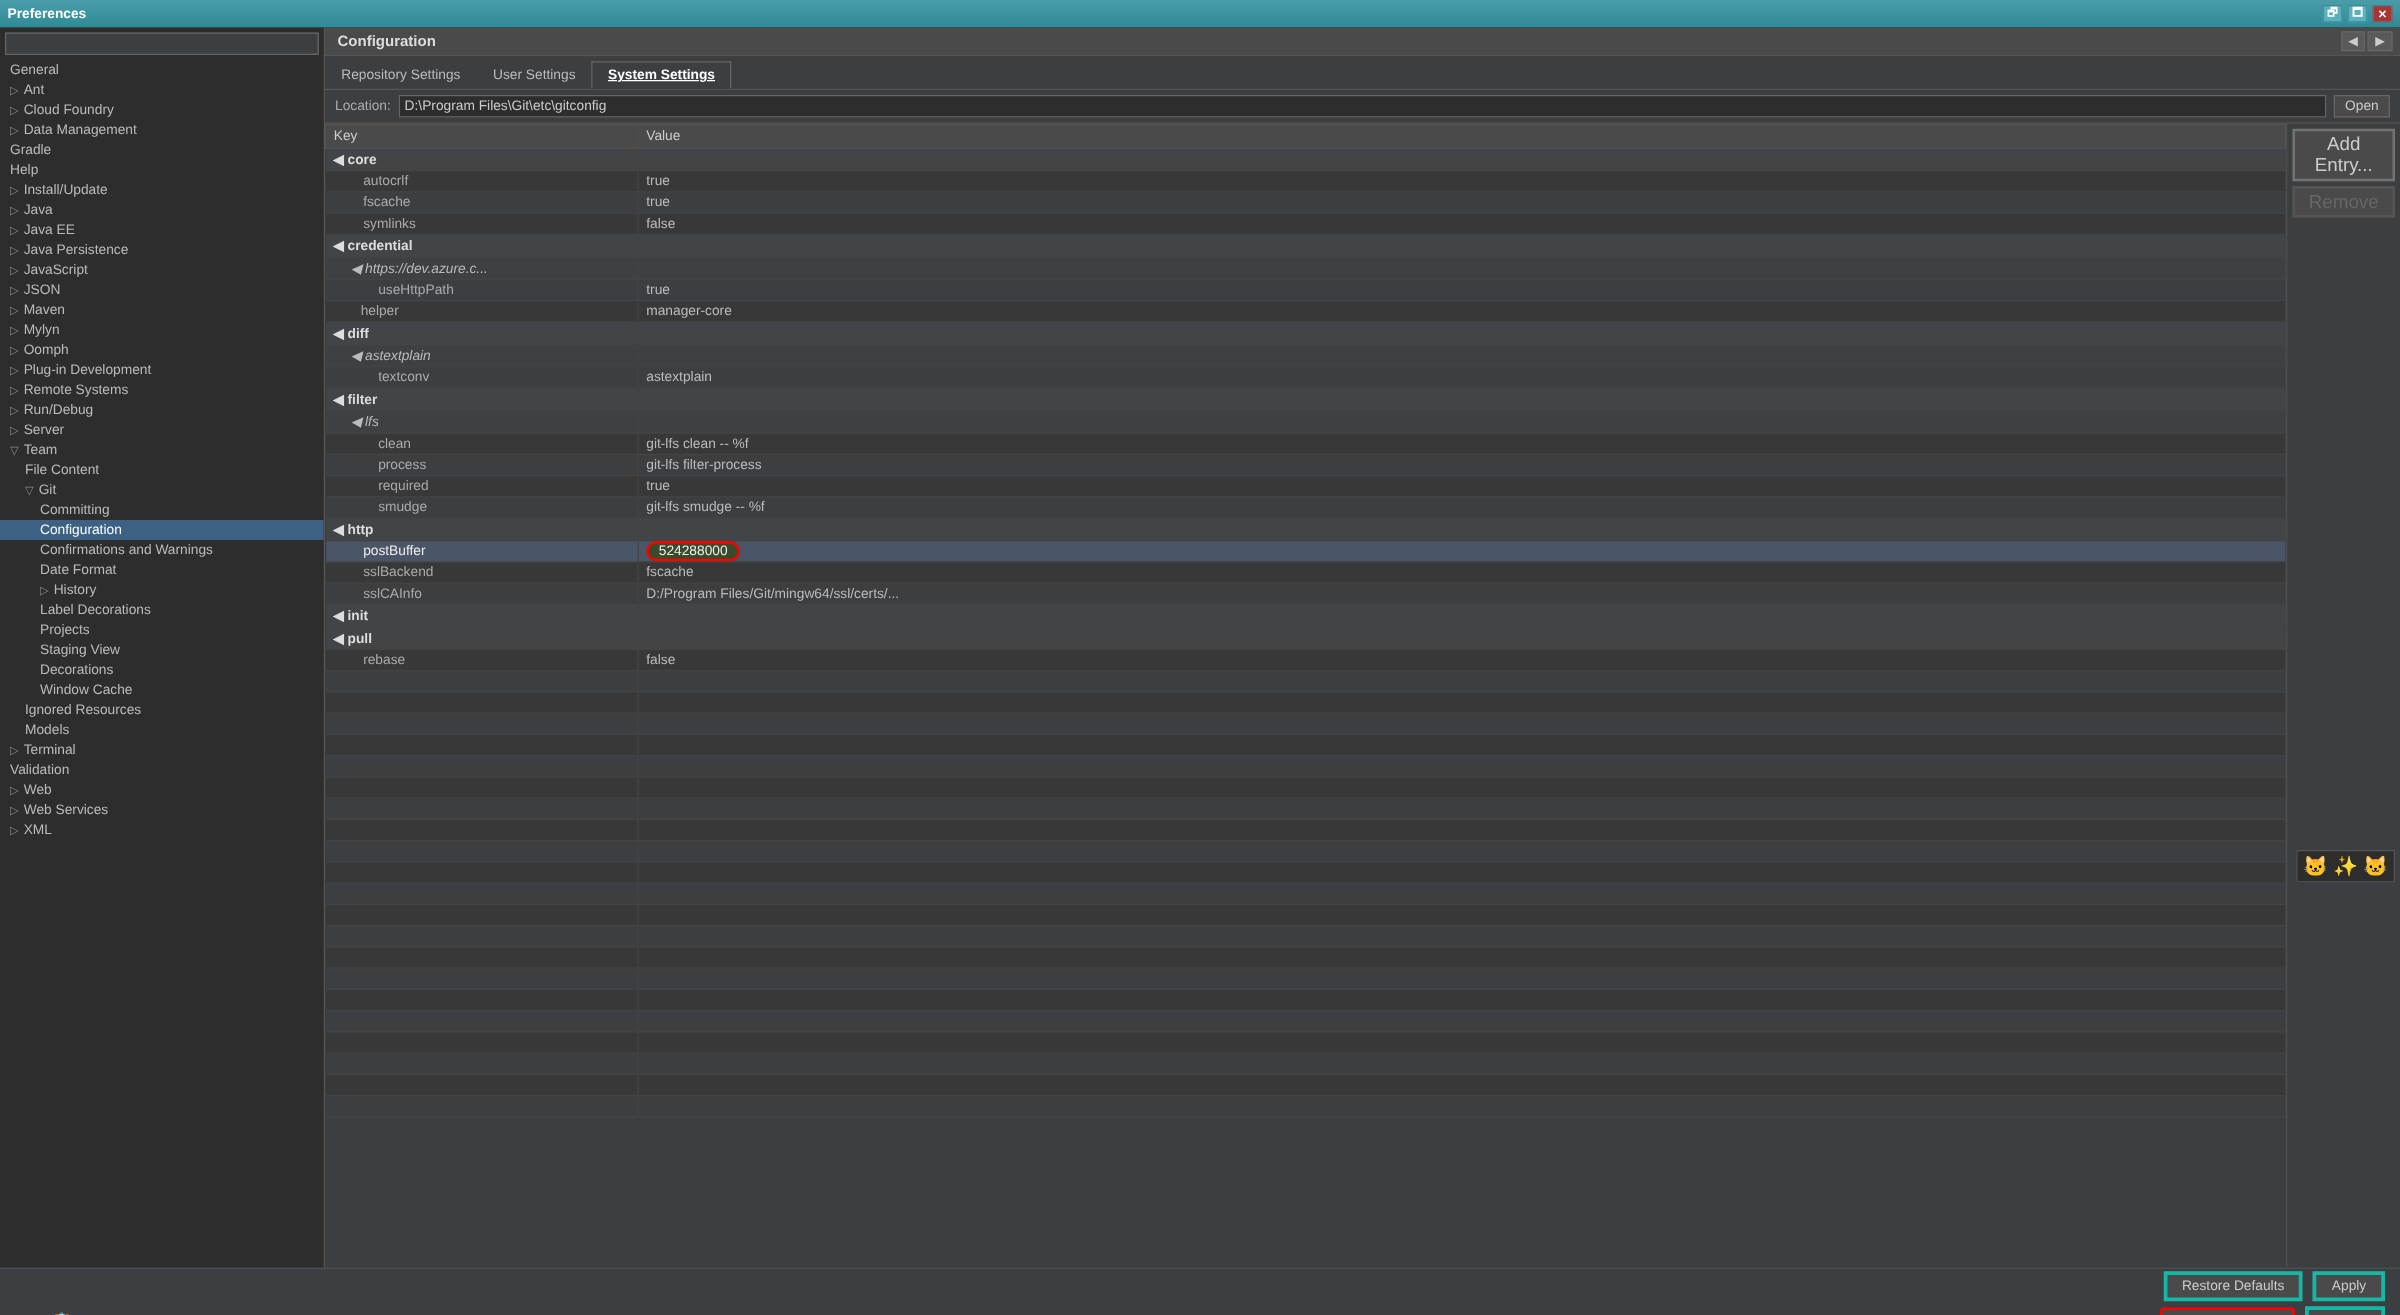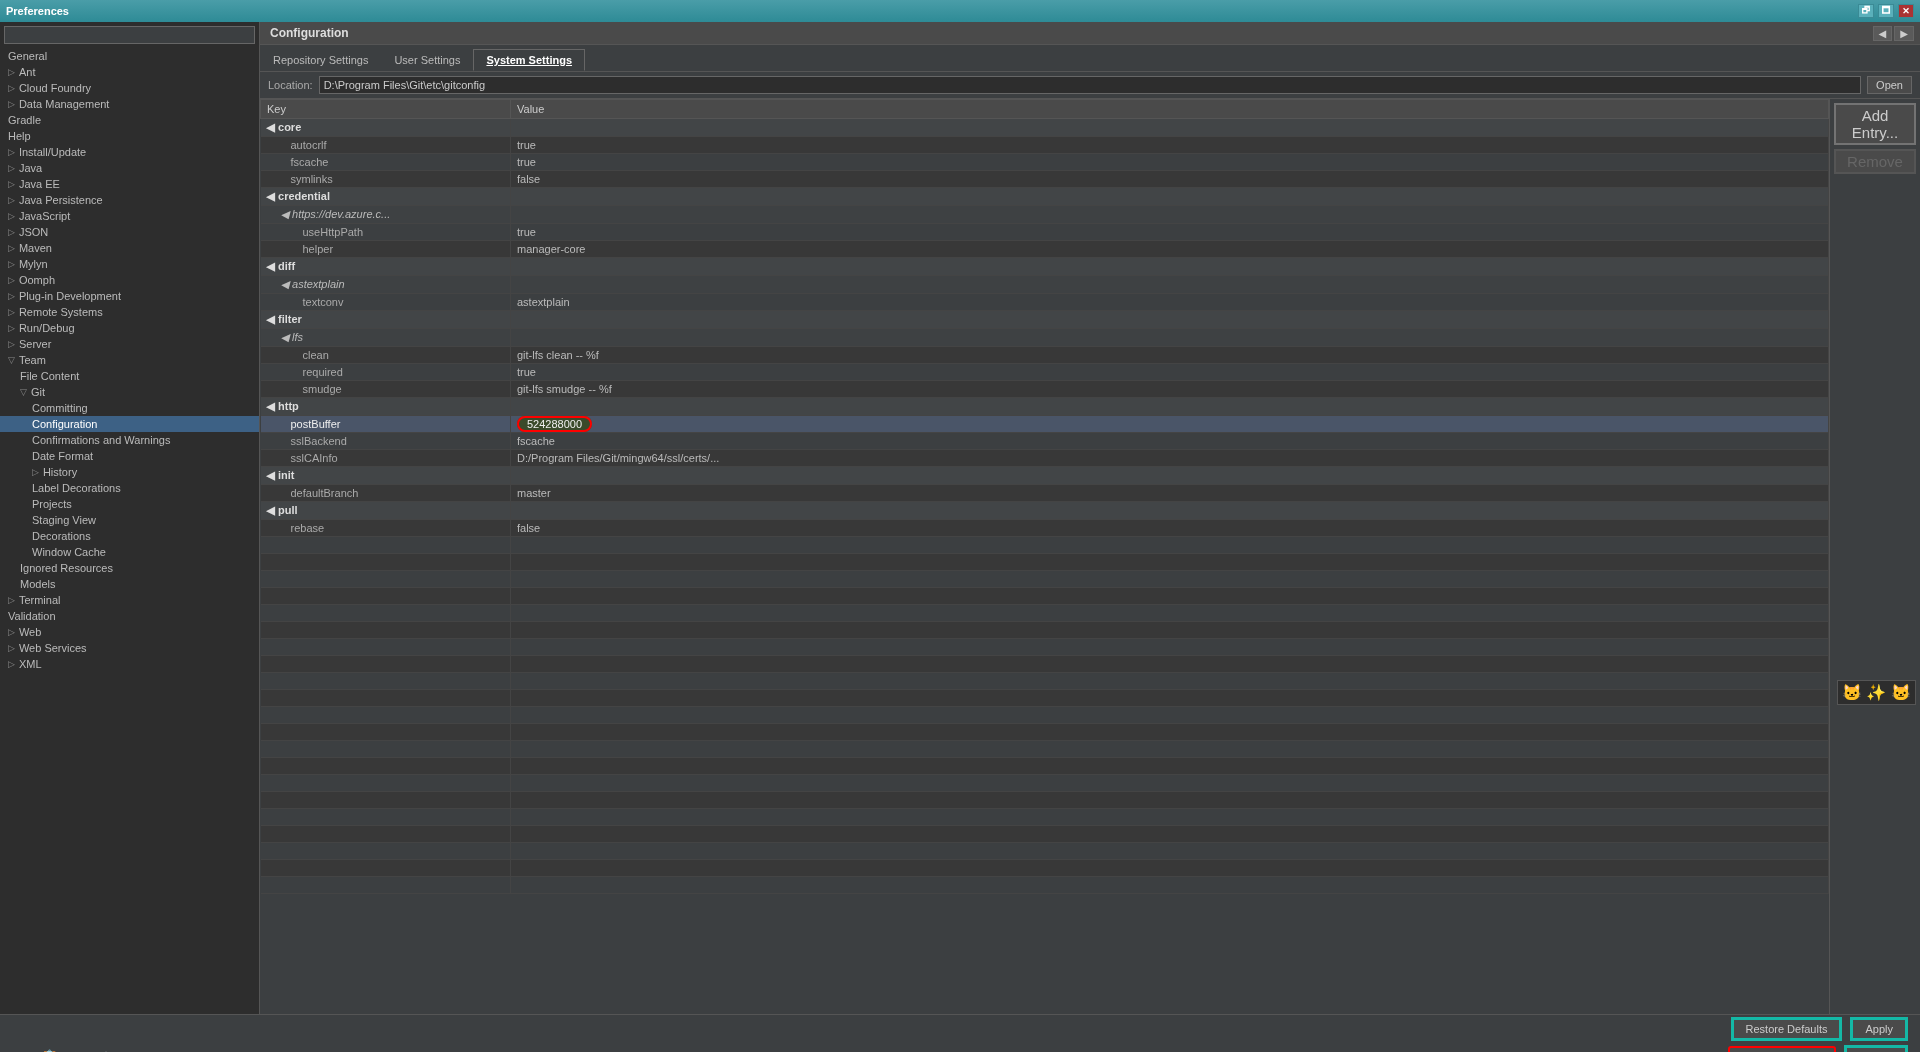--- a/index.html
+++ b/index.html
@@ -514,21 +514,21 @@
               </tr>
               <tr class="subsection-row">
                 <td style="padding-left:20px;font-style:italic;">◀ https://dev.azure.c...</td>
                 <td></td>
               </tr>
               <tr class="data-row">
                 <td style="padding-left:42px;">useHttpPath</td>
                 <td>true</td>
               </tr>
               <tr class="data-row">
-                <td style="padding-left:42px;margin-top:16px;">helper</td>
+                <td style="padding-left:28px;margin-top:16px;">helper</td>
                 <td>manager-core</td>
               </tr>
               <tr class="section-row">
                 <td style="font-weight:bold;color:#ddd;">◀ diff</td>
                 <td></td>
               </tr>
               <tr class="subsection-row">
                 <td style="padding-left:20px;font-style:italic;">◀ astextplain</td>
                 <td></td>
               </tr>
@@ -540,20 +540,24 @@
                 <td style="font-weight:bold;color:#ddd;">◀ filter</td>
                 <td></td>
               </tr>
               <tr class="subsection-row">
                 <td style="padding-left:20px;font-style:italic;">◀ lfs</td>
                 <td></td>
               </tr>
               <tr class="data-row">
                 <td style="padding-left:42px;">clean</td>
                 <td>git-lfs clean -- %f</td>
+              </tr>
+              <tr class="data-row">
+                <td style="padding-left:42px;">process</td>
+                <td>git-lfs filter-process</td>
               </tr>
               <tr class="data-row">
                 <td style="padding-left:42px;">required</td>
                 <td>true</td>
               </tr>
               <tr class="data-row">
                 <td style="padding-left:42px;">smudge</td>
                 <td>git-lfs smudge -- %f</td>
               </tr>
               <tr class="section-row">
@@ -570,24 +574,20 @@
                 <td style="padding-left:30px;">sslBackend</td>
                 <td>fscache</td>
               </tr>
               <tr class="data-row">
                 <td style="padding-left:30px;">sslCAInfo</td>
                 <td>D:/Program Files/Git/mingw64/ssl/certs/...</td>
               </tr>
               <tr class="section-row">
                 <td style="font-weight:bold;color:#ddd;">◀ init</td>
                 <td></td>
-              </tr>
-              <tr class="data-row">
-                <td style="padding-left:30px;">defaultBranch</td>
-                <td>master</td>
               </tr>
               <tr class="section-row">
                 <td style="font-weight:bold;color:#ddd;">◀ pull</td>
                 <td></td>
               </tr>
               <tr class="data-row">
                 <td style="padding-left:30px;">rebase</td>
                 <td>false</td>
               </tr>
               <tr>

